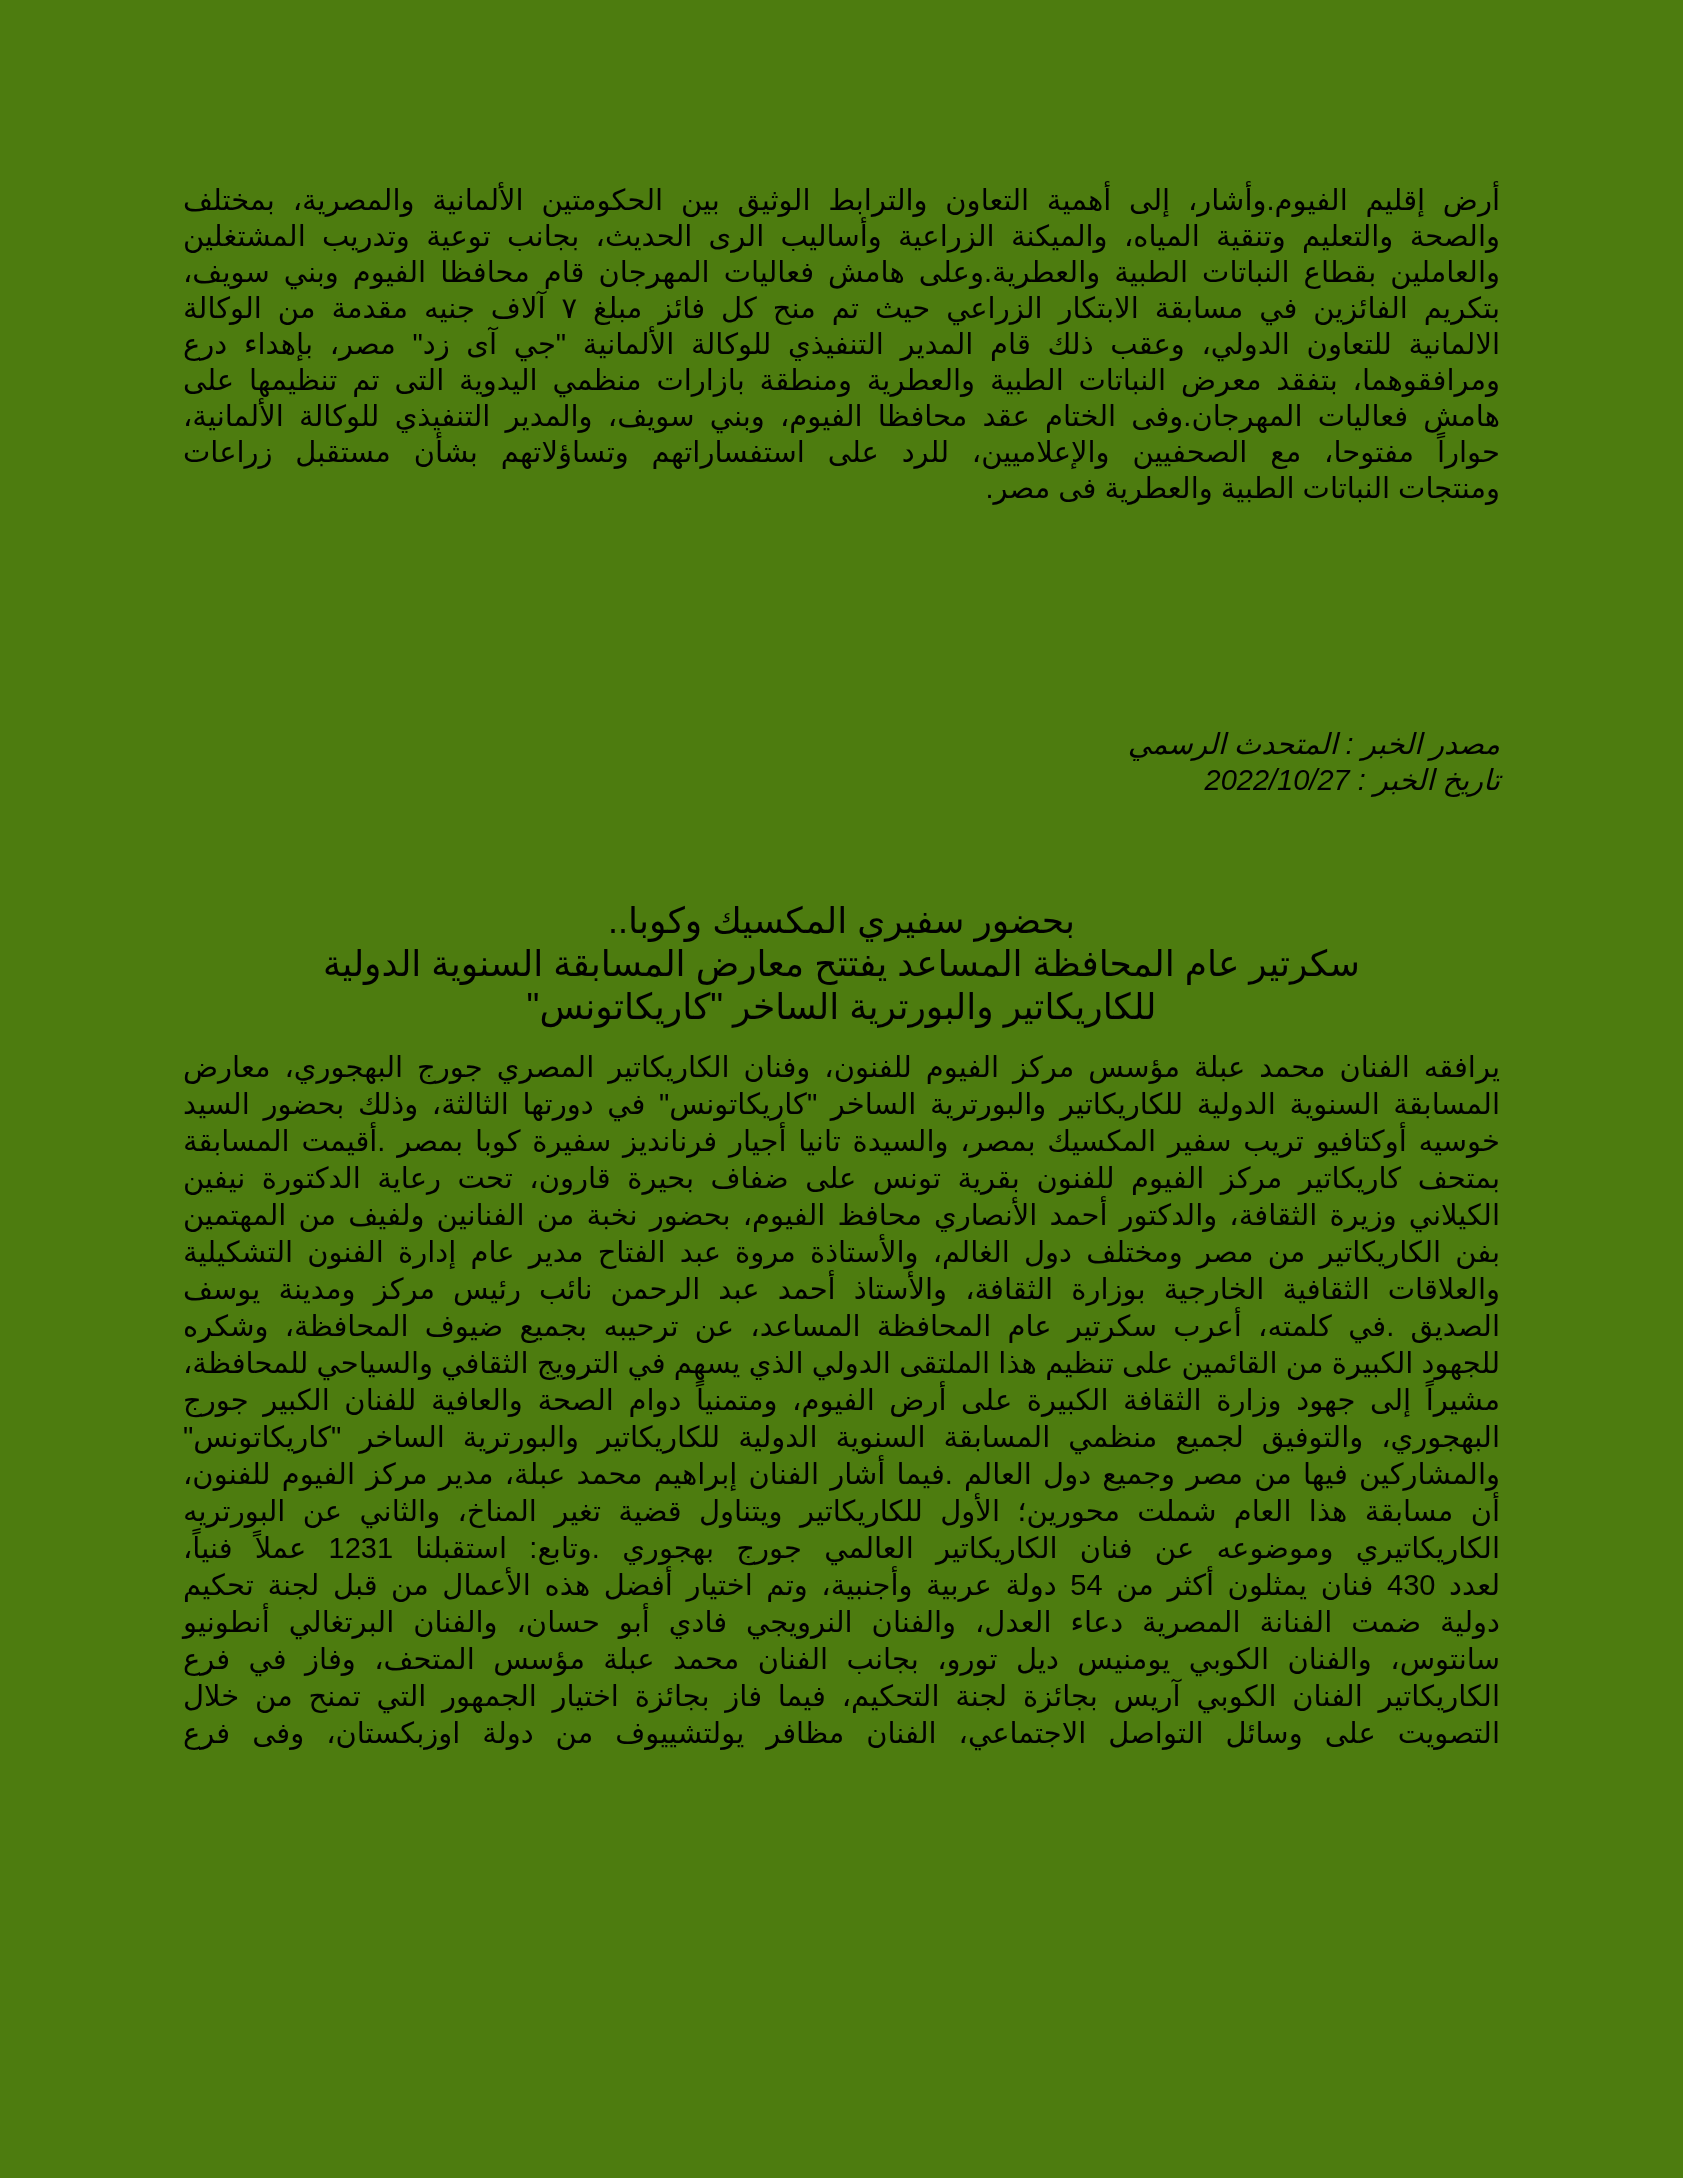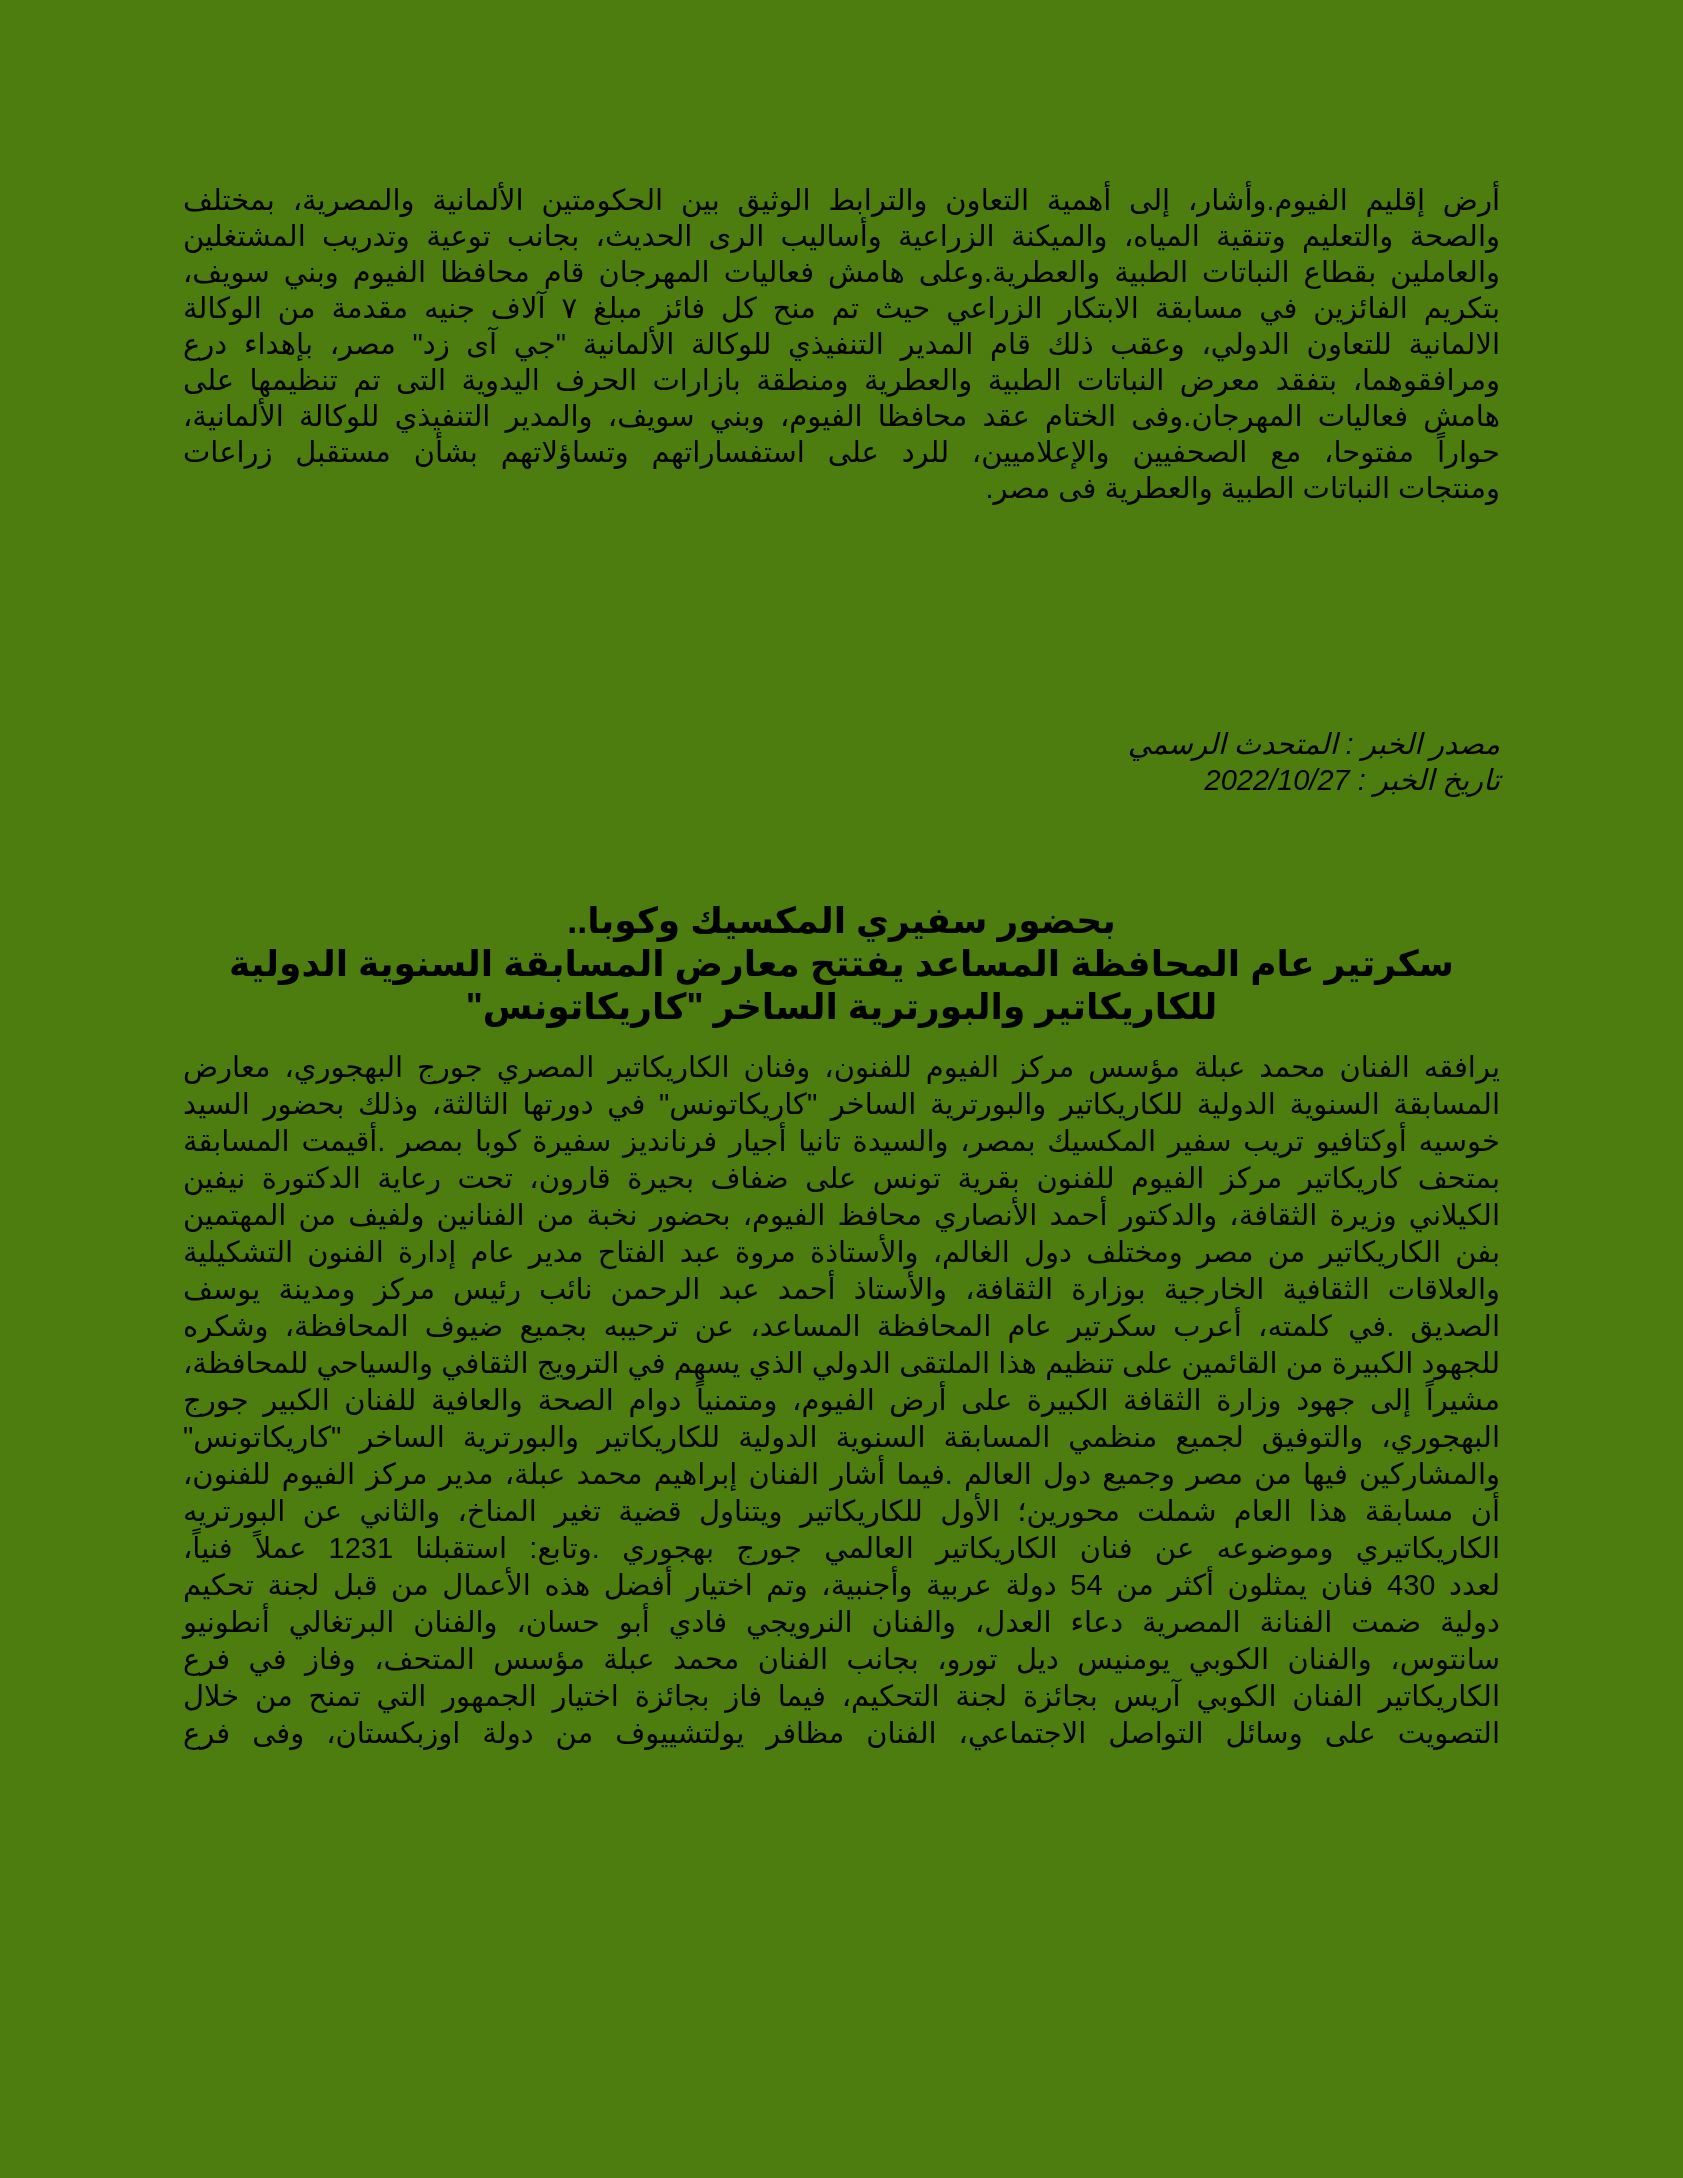--- a/index.html
+++ b/index.html
@@ -8,37 +8,37 @@
   .page { position: absolute; left: 0; top: 0; width: 1683px; height: 2178px; background: #4d7c0f; }
   .block { position: absolute; left: 183px; width: 1317px; direction: rtl; }
   .line { display: block; white-space: nowrap; overflow: visible;
           text-align: justify; text-align-last: justify; }
   .line.last { text-align-last: right; }
   #p1 { top: 182px; }
   #p1 .line { font-size: 29px; line-height: 36px; height: 36px; }
   #meta { top: 726px; font-style: italic; }
   #meta .line { font-size: 29px; line-height: 36px; height: 36px; text-align-last: right; }
   #title { top: 899px; }
-  #title .line { font-size: 36px; font-weight: bold; line-height: 43px; height: 43px;
+  #title .line { font-size: 36px; font-weight: normal; line-height: 43px; height: 43px;
                  text-align: center; text-align-last: center; }
   #p2 { top: 1049px; }
   #p2 .line { font-size: 29px; line-height: 37px; height: 37px; }
 </style>
 </head>
 <body>
 
 <div class="page">
 
   <div class="block" id="p1">
     <span class="line">أرض إقليم الفيوم.وأشار، إلى أهمية التعاون والترابط الوثيق بين الحكومتين الألمانية والمصرية، بمختلف</span>
     <span class="line">والصحة والتعليم وتنقية المياه، والميكنة الزراعية وأساليب الرى الحديث، بجانب توعية وتدريب المشتغلين</span>
     <span class="line">والعاملين بقطاع النباتات الطبية والعطرية.وعلى هامش فعاليات المهرجان قام محافظا الفيوم وبني سويف،</span>
     <span class="line">بتكريم الفائزين في مسابقة الابتكار الزراعي حيث تم منح كل فائز مبلغ ٧ آلاف جنيه مقدمة من الوكالة</span>
     <span class="line">الالمانية للتعاون الدولي، وعقب ذلك قام المدير التنفيذي للوكالة الألمانية "جي آى زد" مصر، بإهداء درع</span>
-    <span class="line">ومرافقوهما، بتفقد معرض النباتات الطبية والعطرية ومنطقة بازارات الحرف اليدوية التى تم تنظيمها على</span>
+    <span class="line">ومرافقوهما، بتفقد معرض النباتات الطبية والعطرية ومنطقة بازارات منظمي اليدوية التى تم تنظيمها على</span>
     <span class="line">هامش فعاليات المهرجان.وفى الختام عقد محافظا الفيوم، وبني سويف، والمدير التنفيذي للوكالة الألمانية،</span>
     <span class="line">حواراً مفتوحا، مع الصحفيين والإعلاميين، للرد على استفساراتهم وتساؤلاتهم بشأن مستقبل زراعات</span>
     <span class="line last">ومنتجات النباتات الطبية والعطرية فى مصر.</span>
   </div>
 
   <div class="block" id="meta">
     <span class="line">مصدر الخبر : المتحدث الرسمي</span>
     <span class="line">تاريخ الخبر : 2022/10/27</span>
   </div>
 

